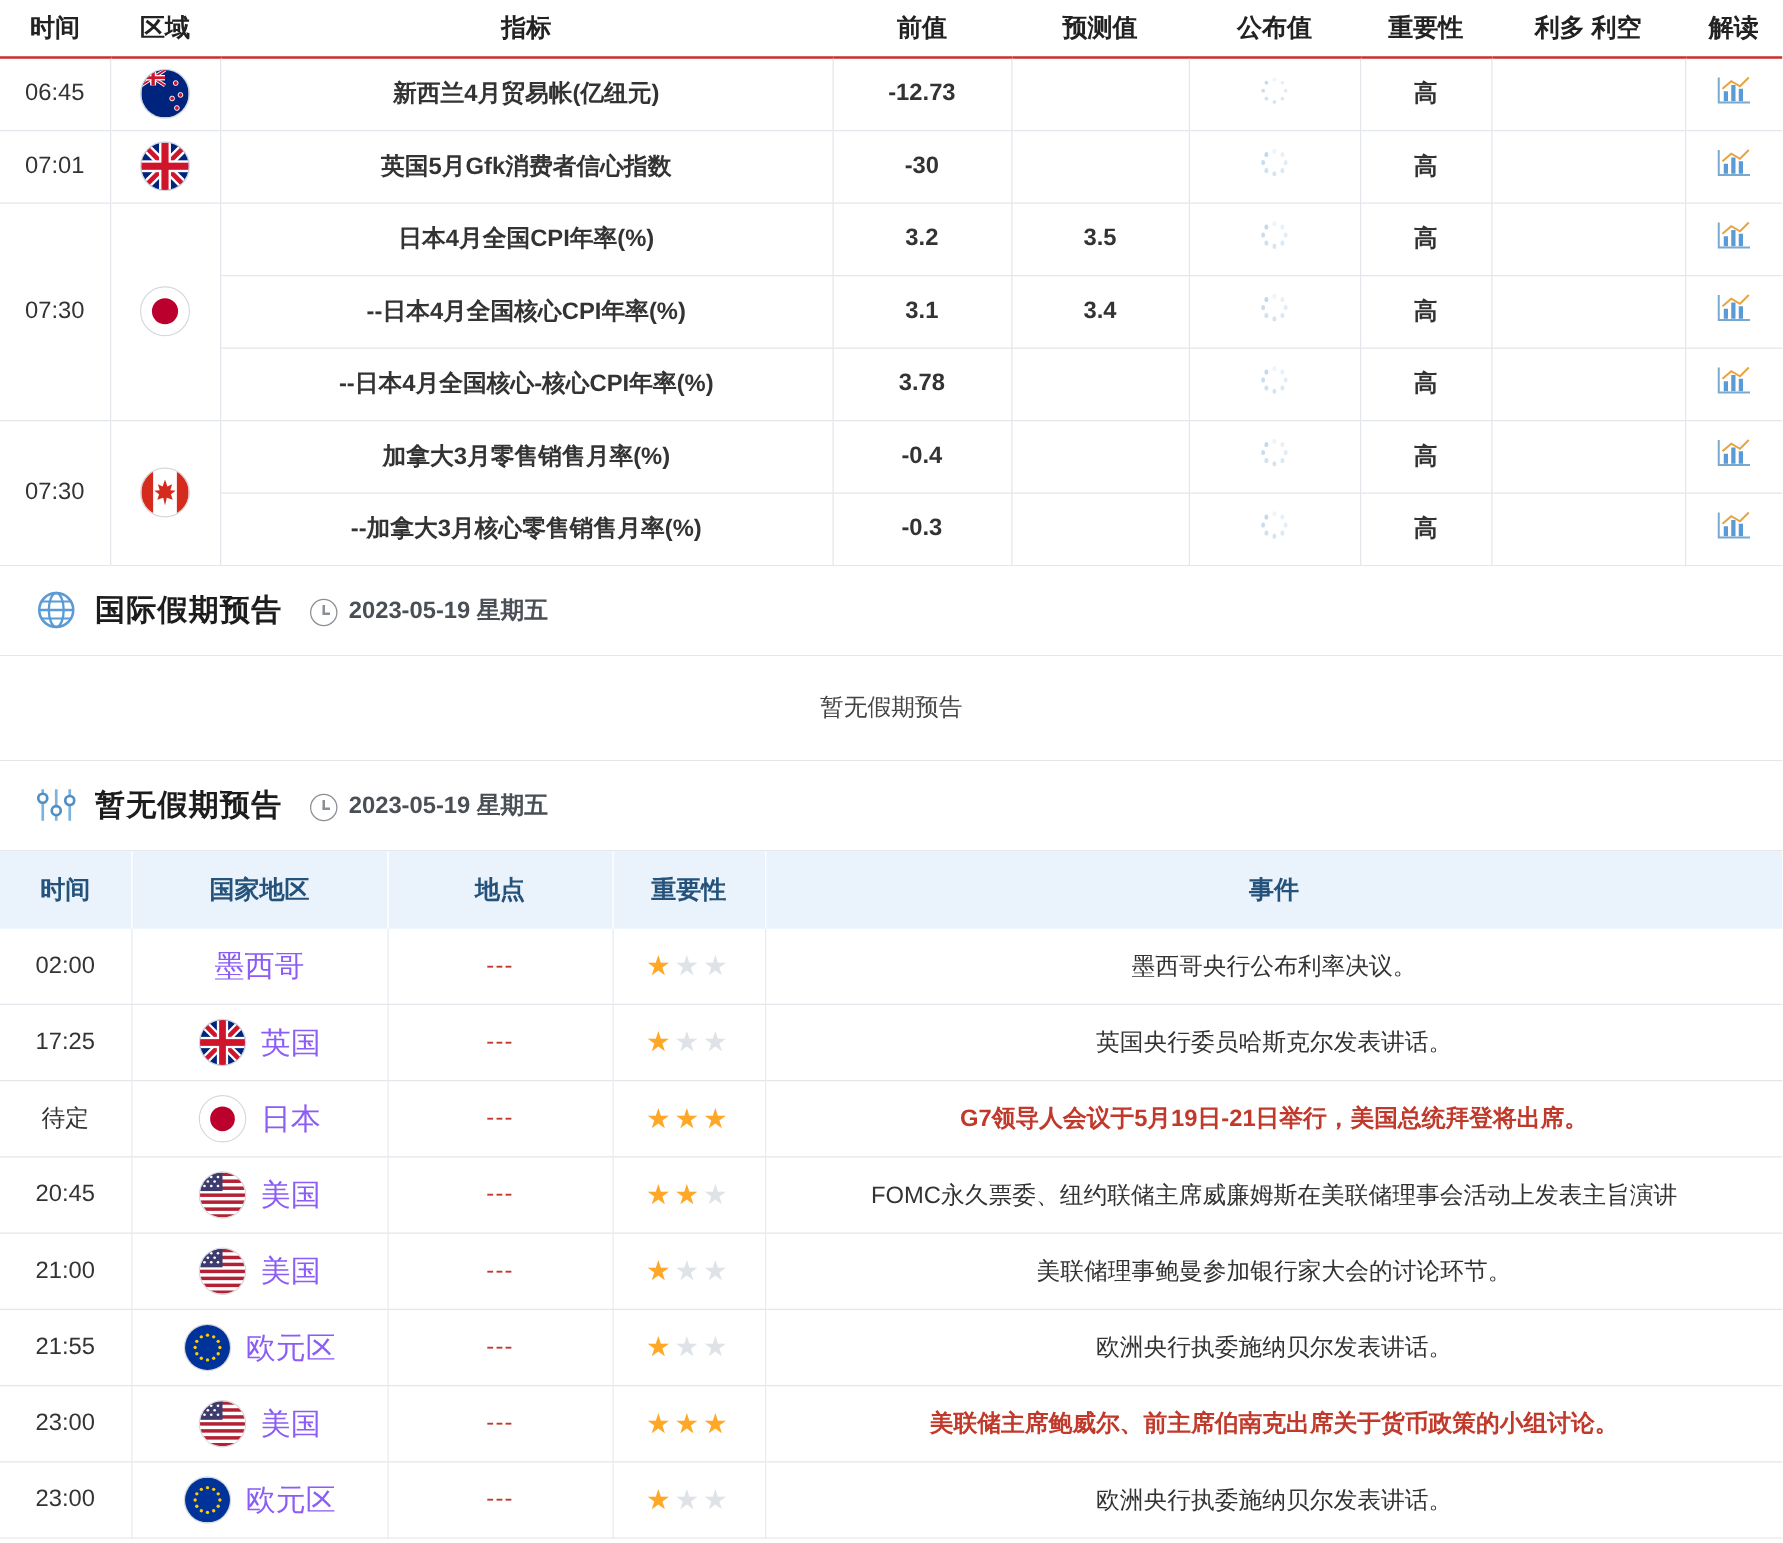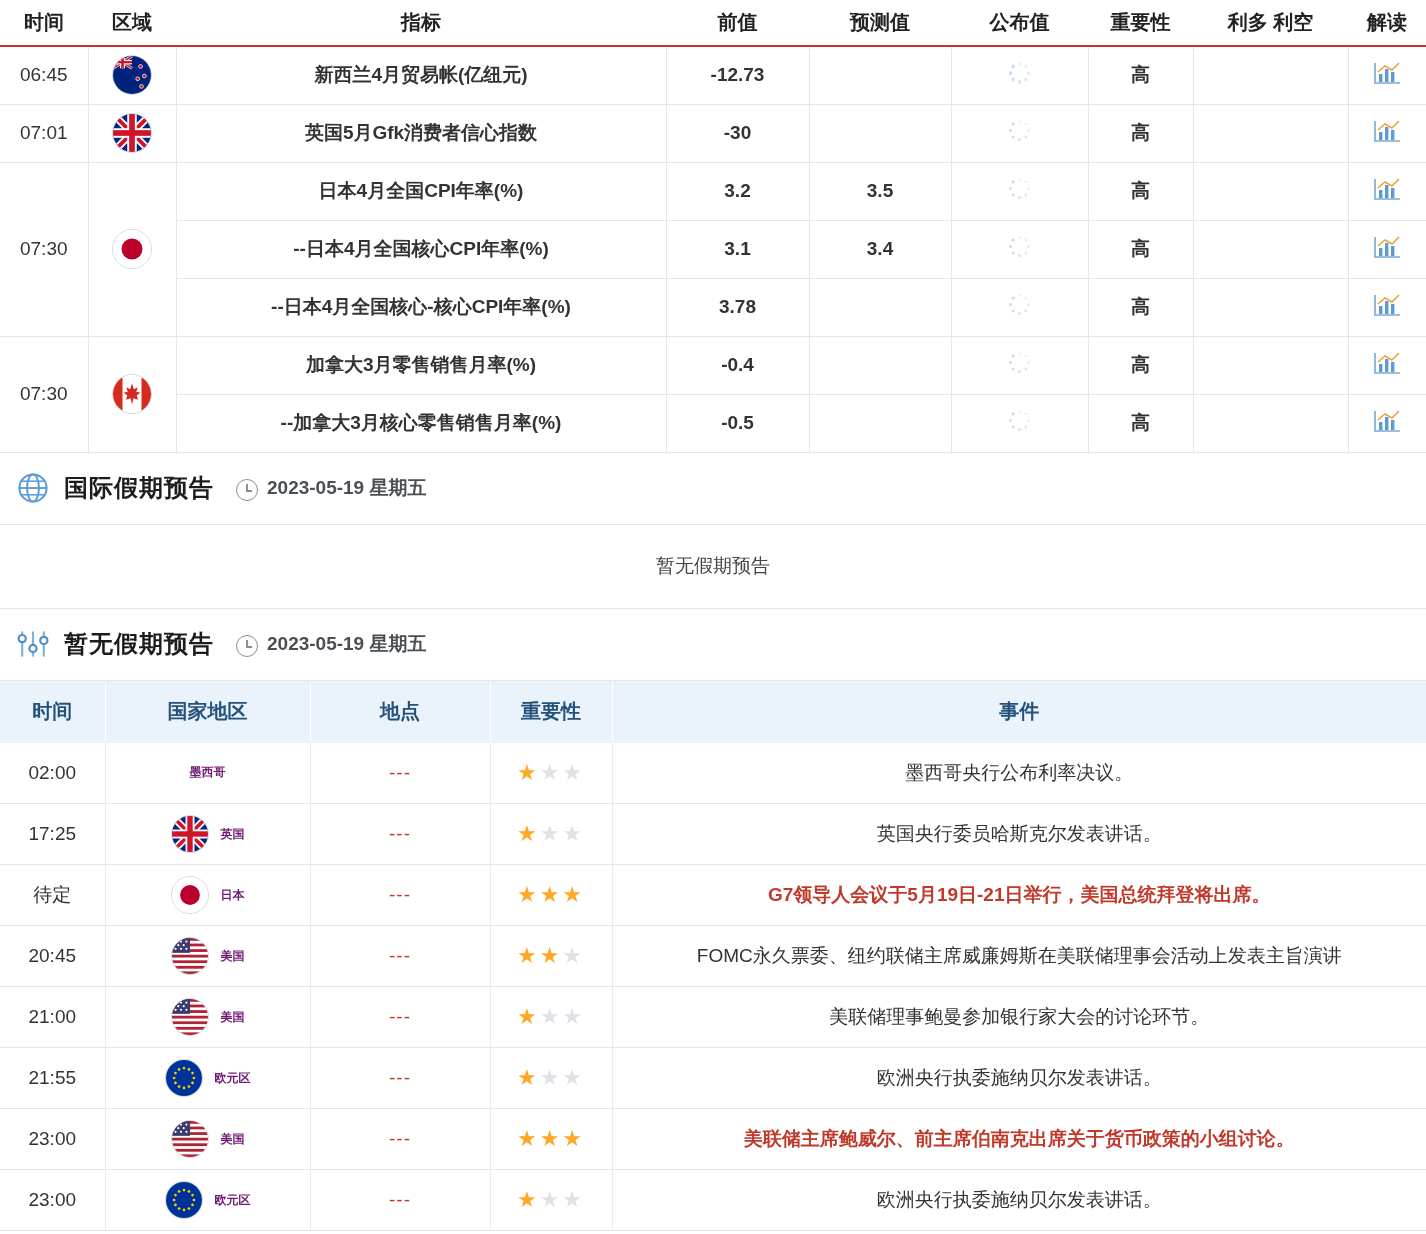--- a/index.html
+++ b/index.html
@@ -97,21 +97,21 @@
   }
 
   
   .readicon { display:inline-block; width: 30px; height: 26px; }
 
   
   .section-head {
     display: flex;
     align-items: center;
     height: 72px;
-    padding-left: 12px;
+    padding-left: 24px;
     border-bottom: 1px solid #e3e6ea;
     background: #fff;
   }
   .section-head .sicon {
     width: 42px; height: 42px;
     margin-right: 10px;
     display: flex; align-items: center; justify-content: center;
   }
   .section-head .stitle {
     font-size: 24px;
@@ -188,21 +188,21 @@
   .ev-country { width: 205px; }
   .ev-place   { width: 180px; }
   .ev-imp     { width: 122px; }
   .ev-desc    { width: 814px; }
 
   .country-cell {
     display: flex; align-items: center; justify-content: center;
     gap: 12px;
   }
   .country-cell .flag { width: 38px; height: 38px; }
-  .country-name { font-size: 12px; font-weight: bold; color: #701a75; }
+  .country-name { font-size: 24px; font-weight: normal; color: #8b5cf6; }
   .dashes { color: #c0392b; font-size: 19px; letter-spacing: 1px; }
   .stars { font-size: 22px; letter-spacing: 3px; }
   .star-on { color: #ffa726; }
   .star-off { color: #dfe3e8; }
   .ev-text {
     text-align: left;
     padding-left: 26px;
     font-size: 19px;
     color: #333;
   }
@@ -364,21 +364,21 @@
         <td><span class="readicon"><svg viewBox="0 0 30 26" width="30" height="26">
               <path d="M3 3 L3 23 L28 23" stroke="#7aa9d0" stroke-width="1.6" fill="none"></path>
               <rect x="7" y="14" width="3.4" height="8" fill="#5b9bd5"></rect>
               <rect x="13" y="9" width="3.4" height="13" fill="#5b9bd5"></rect>
               <rect x="19" y="12" width="3.4" height="10" fill="#5b9bd5"></rect>
               <path d="M6 12 L13 6 L20 10 L27 3" stroke="#e8a33d" stroke-width="1.6" fill="none"></path>
             </svg></span></td>
       </tr>
       <tr>
         <td class="cell-ind vsep-r">--加拿大3月核心零售销售月率(%)</td>
-        <td class="cell-num vsep-r">-0.5</td>
+        <td class="cell-num vsep-r">-0.3</td>
         <td class="cell-num vsep-r"></td>
         <td class="vsep-r"><span class="spinner"><i style="transform:translate(0.0px,-9.0px);opacity:0.25"></i><i style="transform:translate(6.4px,-6.4px);opacity:0.34"></i><i style="transform:translate(9.0px,-0.0px);opacity:0.43"></i><i style="transform:translate(6.4px,6.4px);opacity:0.52"></i><i style="transform:translate(0.0px,9.0px);opacity:0.61"></i><i style="transform:translate(-6.4px,6.4px);opacity:0.70"></i><i style="transform:translate(-9.0px,0.0px);opacity:0.79"></i><i style="transform:translate(-6.4px,-6.4px);opacity:0.88"></i></span></td>
         <td class="cell-imp vsep-r">高</td>
         <td class="vsep-r"></td>
         <td><span class="readicon"><svg viewBox="0 0 30 26" width="30" height="26">
               <path d="M3 3 L3 23 L28 23" stroke="#7aa9d0" stroke-width="1.6" fill="none"></path>
               <rect x="7" y="14" width="3.4" height="8" fill="#5b9bd5"></rect>
               <rect x="13" y="9" width="3.4" height="13" fill="#5b9bd5"></rect>
               <rect x="19" y="12" width="3.4" height="10" fill="#5b9bd5"></rect>
               <path d="M6 12 L13 6 L20 10 L27 3" stroke="#e8a33d" stroke-width="1.6" fill="none"></path>

